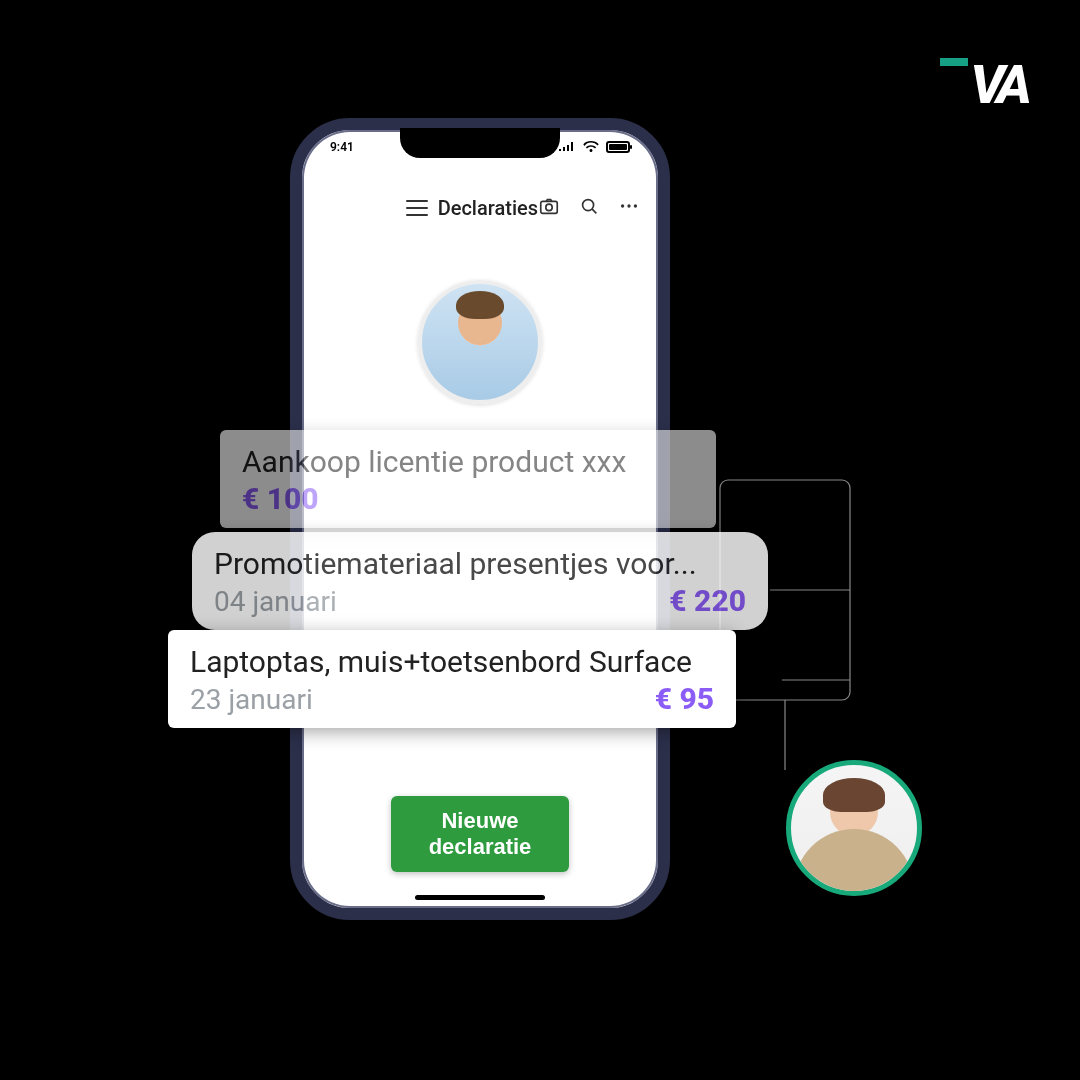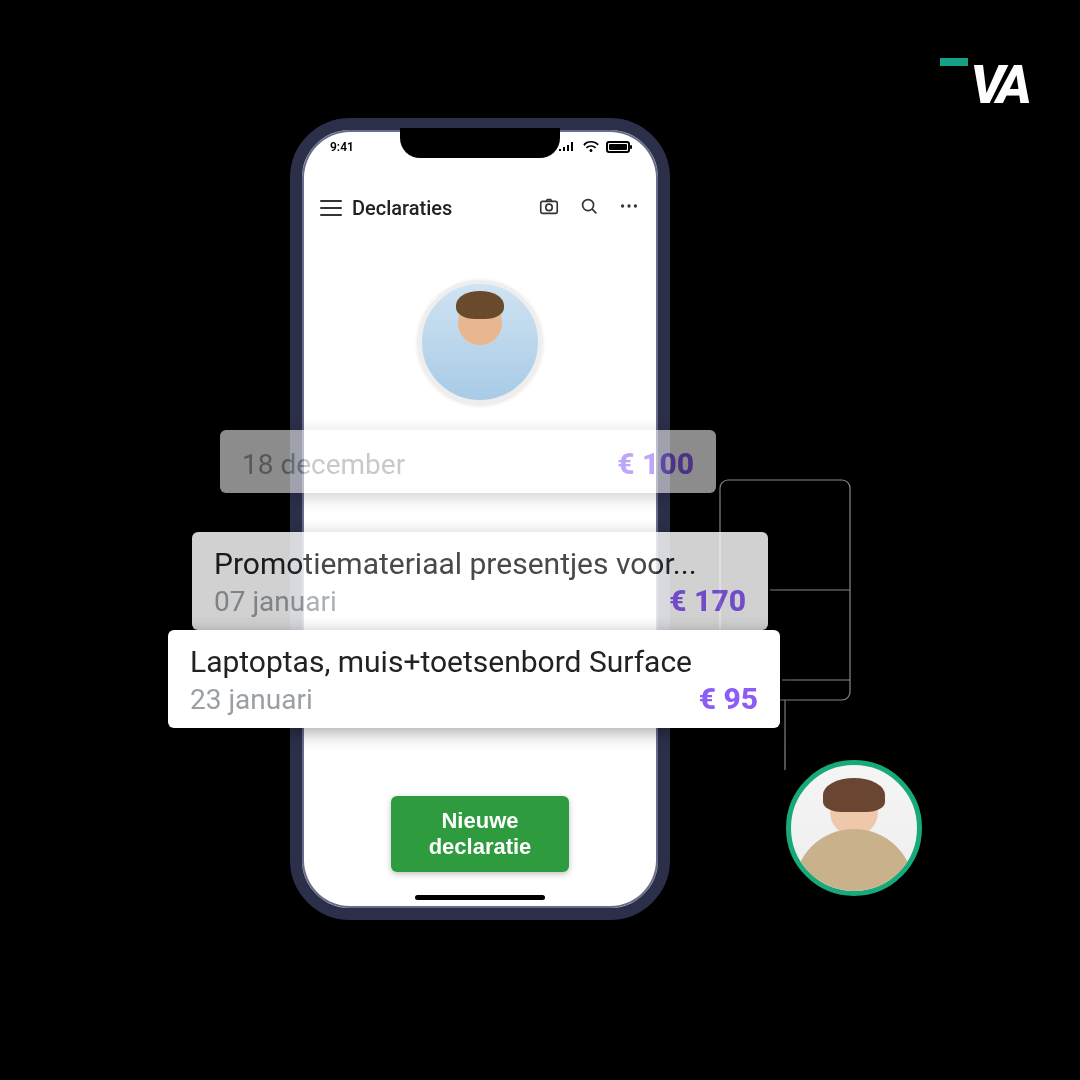--- a/index.html
+++ b/index.html
@@ -80,21 +80,21 @@
   .battery-rect::after { content:""; position:absolute; right:-4px; top:2px; width:2px; height:4px; background:#000; border-radius:1px;}
   .battery-fill { position:absolute; left:1px; top:1px; bottom:1px; width:18px; background:#000; border-radius:1px;}
 
   .app-header {
     position: absolute;
     top: 56px;
     left: 0; right: 0;
     height: 44px;
     display: flex;
     align-items: center;
-    justify-content: space-between;
+    justify-content: flex-end;
     padding: 0 18px;
   }
   .app-header-left { display:flex; align-items:center; gap:10px; }
   .hamburger { width:22px; height:16px; display:flex; flex-direction:column; justify-content:space-between;}
   .hamburger span { height:2px; background:#333; border-radius:1px;}
   .header-title { font-size:20px; font-weight:500; color:#222; }
   .app-header-right { display:flex; align-items:center; gap:18px; color:#444; }
   .icon-svg { width:22px; height:22px; }
 
   .user-avatar {
@@ -127,22 +127,22 @@
     border-radius: 6px;
     padding: 14px 22px 12px;
     box-shadow: 0 4px 18px rgba(0,0,0,.35);
   }
   .card .title { font-size: 30px; color:#222; white-space:nowrap; overflow:hidden; text-overflow:ellipsis; }
   .card .row2 { display:flex; justify-content:space-between; align-items:baseline; margin-top:2px; }
   .card .date { font-size: 28px; color:#9aa0a6; }
   .card .amount { font-size: 30px; font-weight:800; color:#8b5cf6; }
 
   .card.card1 { left:220px; top:430px; width:496px; opacity:.55; z-index:10;}
-  .card.card2 { left:192px; top:532px; width:576px; opacity:.82; z-index:11;}
-  .card.card3 { left:168px; top:630px; width:612px; z-index:12;}
+  .card.card2 { left:192px; top:532px; width:576px; opacity:.82; z-index:11;border-radius:23px;}
+  .card.card3 { left:168px; top:630px; width:568px; z-index:12;}
 
   
   .connector {
     position: absolute;
     stroke: #888;
     stroke-width: 1.2;
     fill: none;
     z-index: 5;
   }
 
@@ -268,30 +268,30 @@
   </div>
 
   <div class="user-avatar"></div>
 
   <button class="new-button">Nieuwe declaratie</button>
 
   <div class="home-indicator"></div>
 </div>
 
 <div class="card card1">
+  <div class="title">Aankoop licentie product xxx</div>
   <div class="row2">
-    <span class="date">18 december</span>
     <span class="amount">€ 100</span>
   </div>
 </div>
 <div class="card card2">
   <div class="title">Promotiemateriaal presentjes voor...</div>
   <div class="row2">
-    <span class="date">07 januari</span>
-    <span class="amount">€ 170</span>
+    <span class="date">04 januari</span>
+    <span class="amount">€ 220</span>
   </div>
 </div>
 <div class="card card3">
   <div class="title">Laptoptas, muis+toetsenbord Surface</div>
   <div class="row2">
     <span class="date">23 januari</span>
     <span class="amount">€ 95</span>
   </div>
 </div>
 

